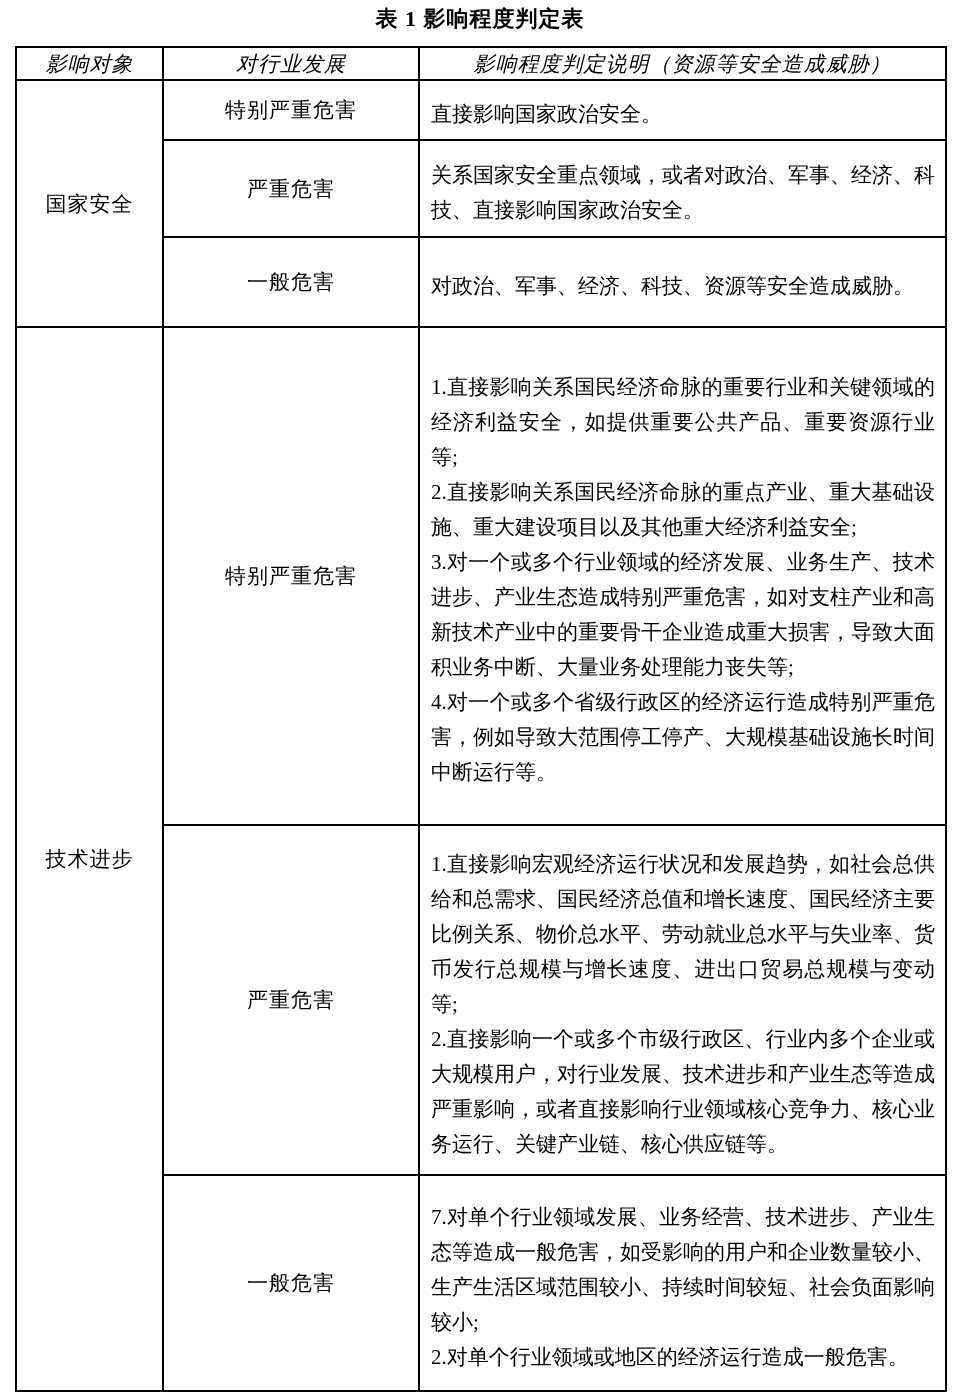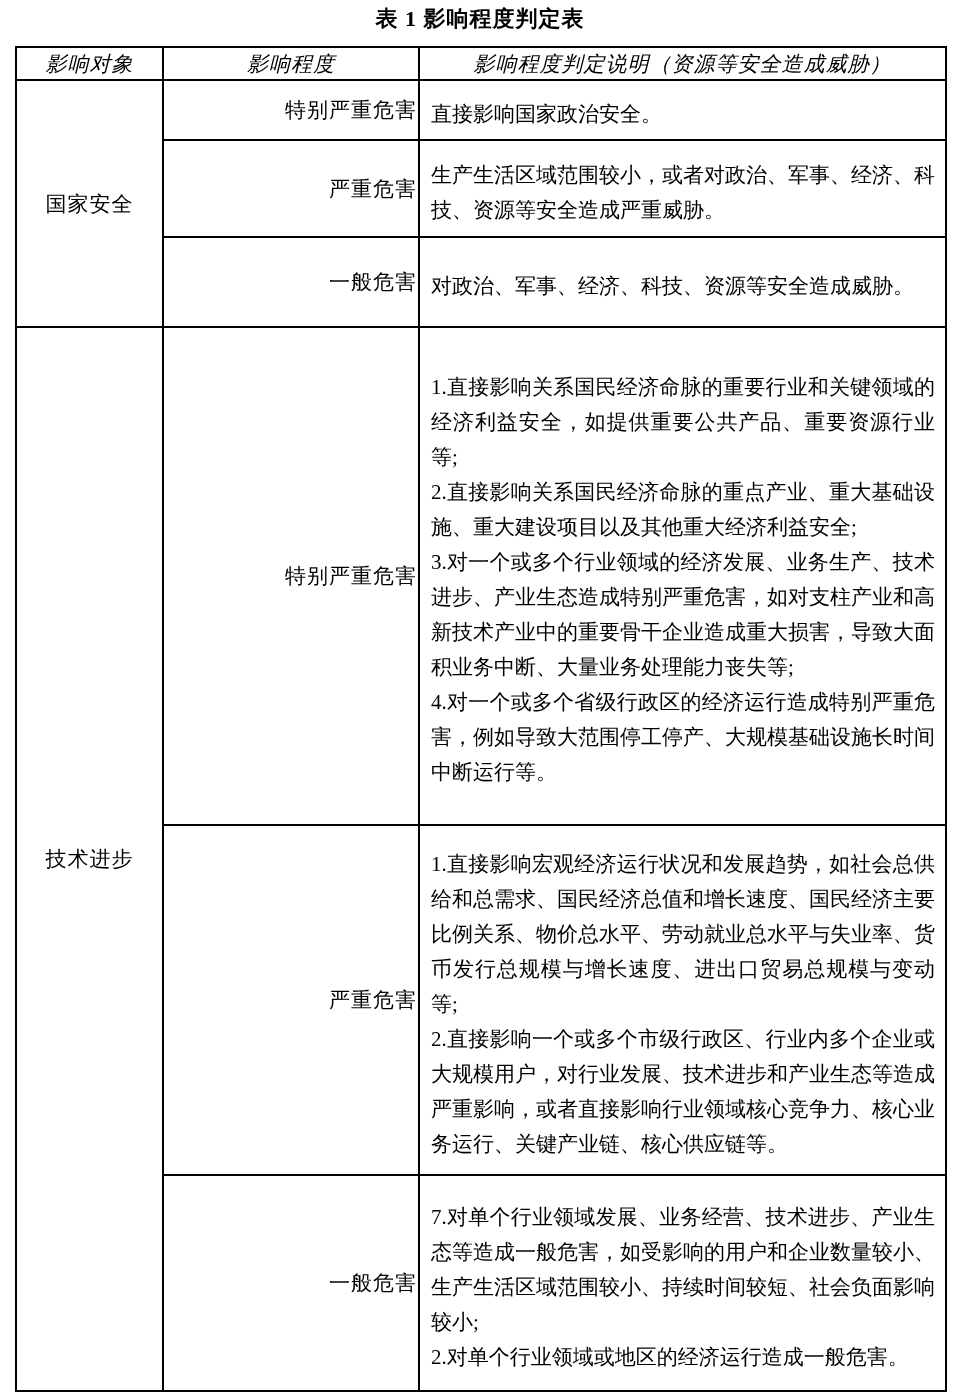--- a/index.html
+++ b/index.html
@@ -54,21 +54,21 @@
   tr.h-ns3 { height: 90px; }
   tr.h-ec1 { height: 498px; }
   tr.h-ec2 { height: 350px; }
   tr.h-ec3 { height: 216px; }
   td.obj {
     text-align: center;
     vertical-align: middle;
     letter-spacing: 1px;
   }
   td.deg {
-    text-align: right;
+    text-align: center;
     vertical-align: middle;
     letter-spacing: 1px;
   }
   td.desc {
     text-align: justify;
     vertical-align: middle;
     line-height: 35px;
     padding: 12px 10px 4px 11px;
     white-space: pre-line;
   }
@@ -83,33 +83,33 @@
   <table class="impact">
     <colgroup>
       <col class="c1">
       <col class="c2">
       <col class="c3">
     </colgroup>
 
     <tbody>
         <tr class="h-header">
       <th>影响对象</th>
-      <th>影响程度</th>
+      <th>对行业发展</th>
       <th>影响程度判定说明（资源等安全造成威胁）</th>
     </tr>
 
     <tr class="h-ns1">
       <td class="obj" rowspan="3">国家安全</td>
       <td class="deg">特别严重危害</td>
       <td class="desc">直接影响国家政治安全。</td>
     </tr>
 
     <tr class="h-ns2">
       <td class="deg">严重危害</td>
-      <td class="desc">生产生活区域范围较小，或者对政治、军事、经济、科技、资源等安全造成严重威胁。</td>
+      <td class="desc">关系国家安全重点领域，或者对政治、军事、经济、科技、直接影响国家政治安全。</td>
     </tr>
 
     <tr class="h-ns3">
       <td class="deg">一般危害</td>
       <td class="desc">对政治、军事、经济、科技、资源等安全造成威胁。</td>
     </tr>
 
     <tr class="h-ec1">
       <td class="obj" rowspan="3">技术进步</td>
       <td class="deg">特别严重危害</td>

